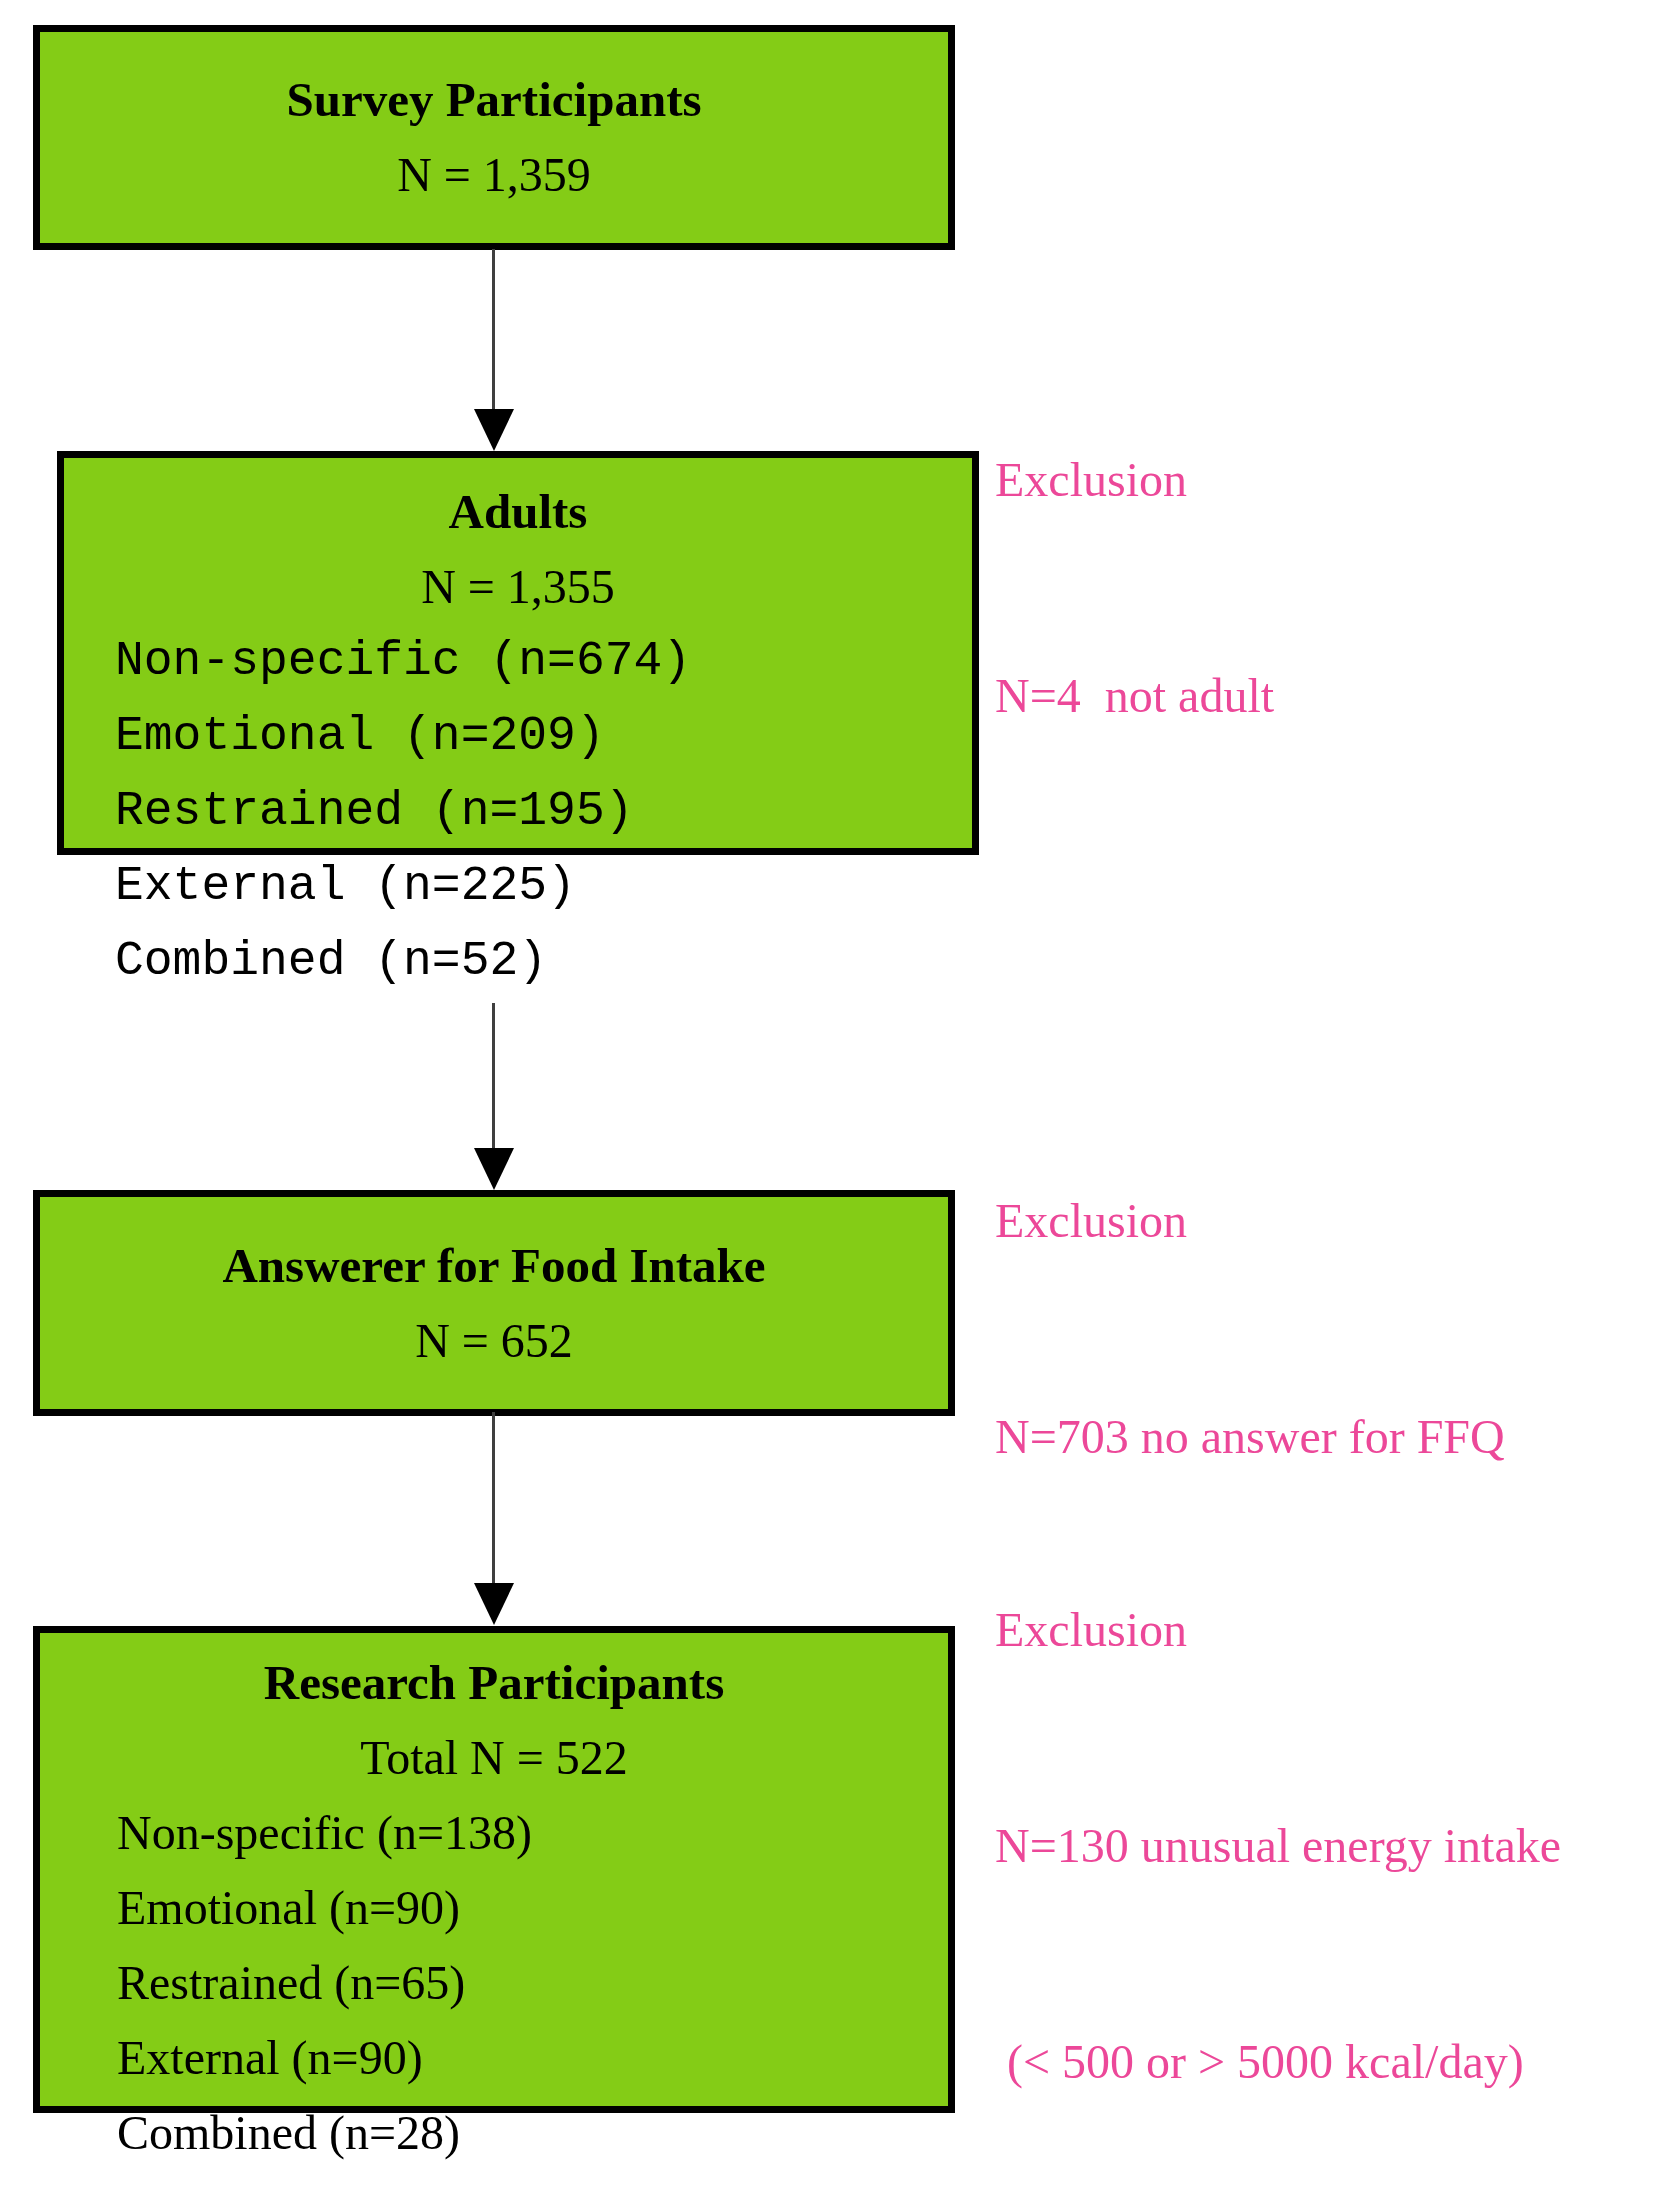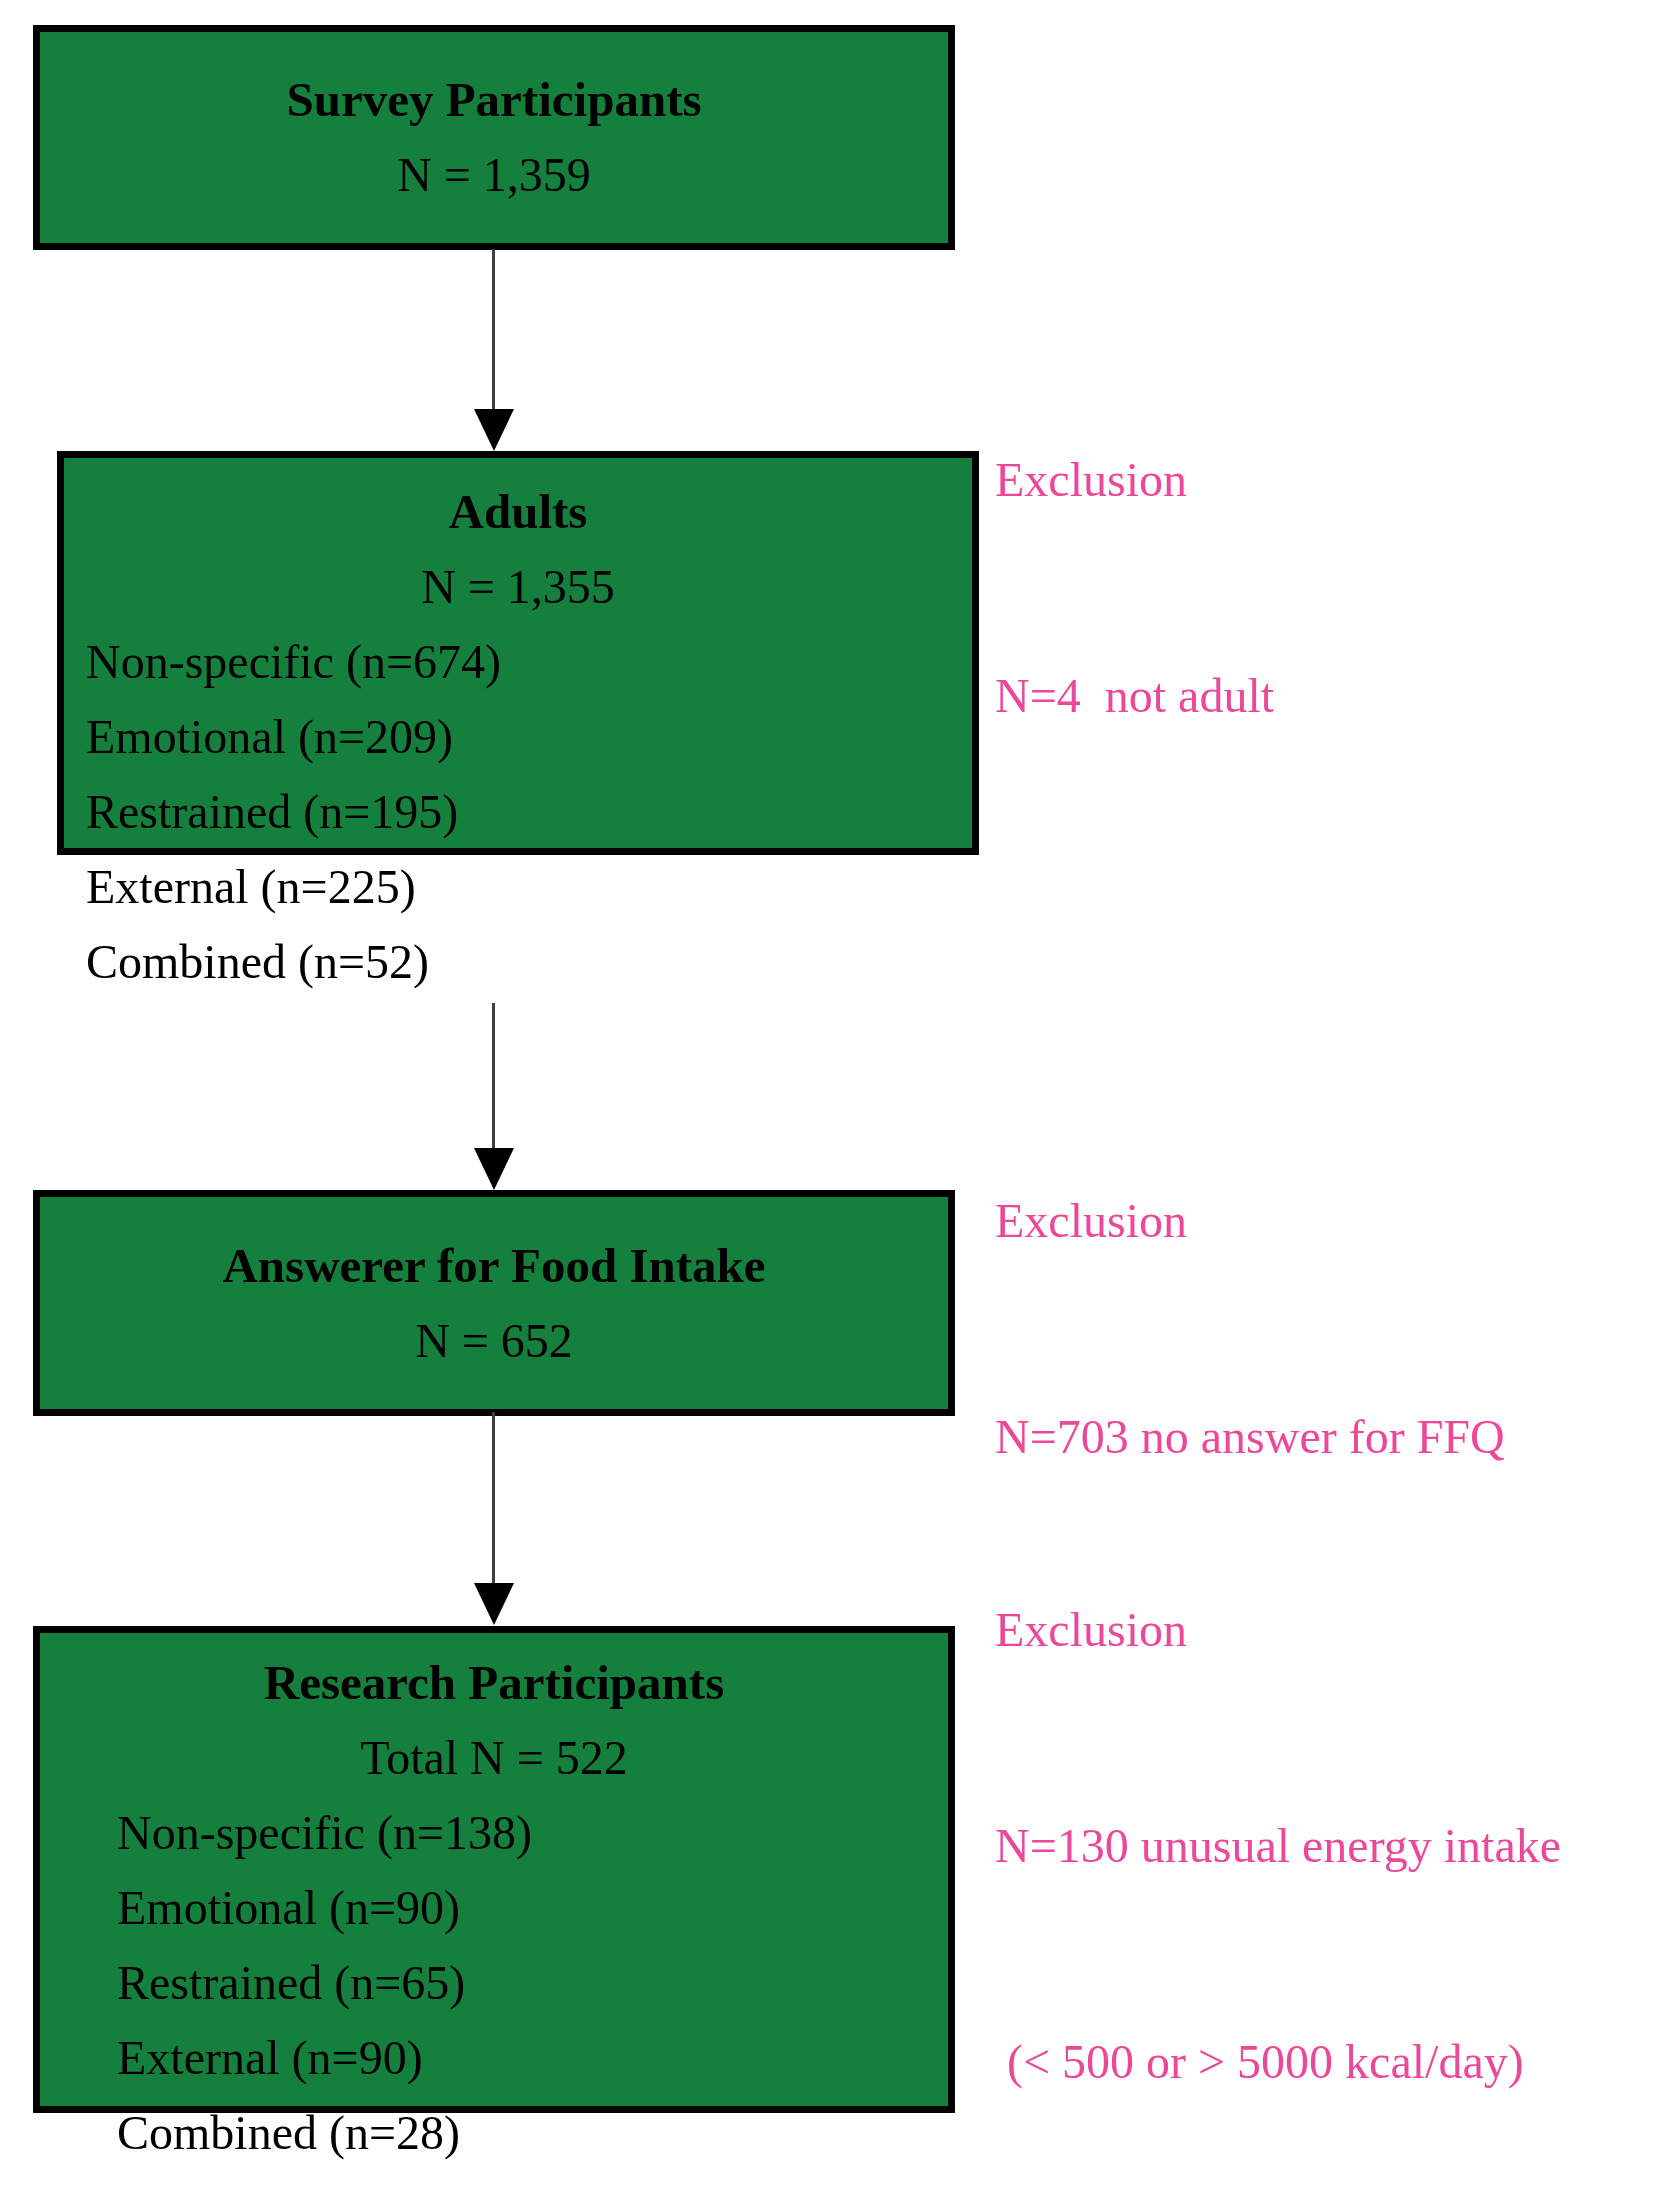--- a/index.html
+++ b/index.html
@@ -14,21 +14,21 @@
     background: #ffffff;
     overflow: hidden;
     font-family: "Liberation Serif", serif;
     color: #000000;
   }
   .flow-box {
     position: absolute;
     left: 33px;
     width: 922px;
     box-sizing: border-box;
-    background: #15803d;
+    background: #84cc16;
     border: 7px solid #000000;
   }
   .box-centered {
     display: flex;
     flex-direction: column;
     justify-content: center;
     align-items: center;
   }
   .box-title {
     font-size: 49px;
@@ -41,21 +41,21 @@
     line-height: 75px;
     text-align: center;
   }
   .box-item {
     font-size: 48px;
     line-height: 75px;
     text-align: left;
   }
   #box-survey { top: 24.6px;  height: 225px; }
   #box-adults { top: 451px; height: 404px; padding-top: 16px; margin-left: 24px; }
-  #box-adults .box-item { padding-left: 22px; }
+  #box-adults .box-item { padding-left: 51px; font-family: Liberation Mono, monospace; }
   #box-food   { top: 1190px; height: 226px; }
   #box-research { top: 1626px; height: 487px; padding-top: 12.3px; }
   #box-research .box-item { padding-left: 77px; }
 
   .flow-arrow {
     position: absolute;
     left: 474px;
     width: 40px;
   }
   .arrow-line {

